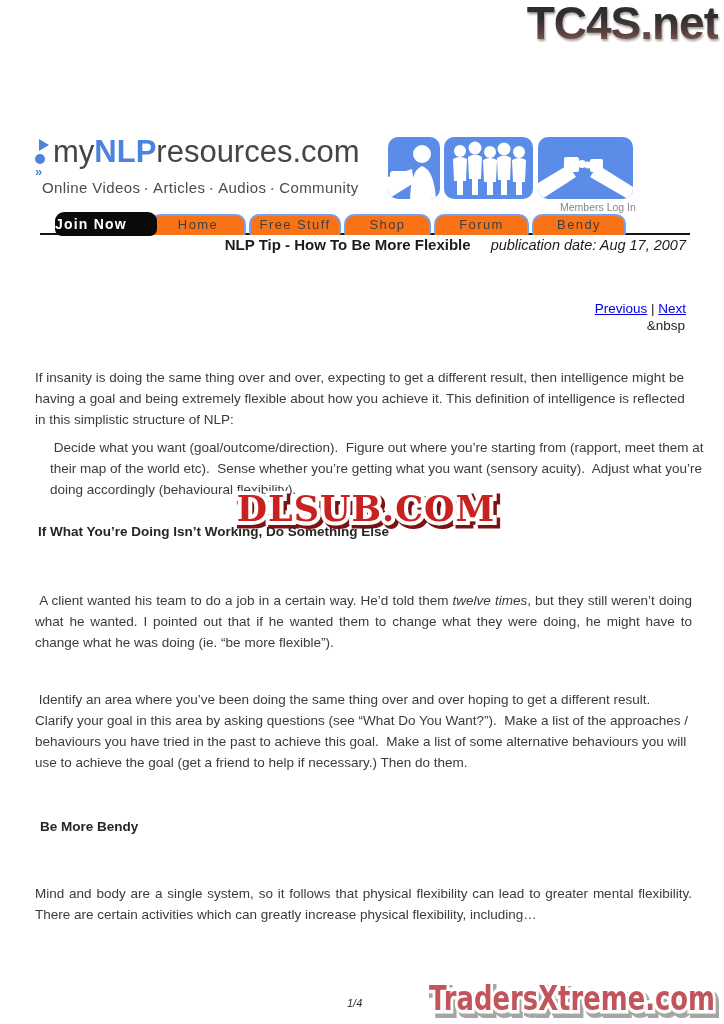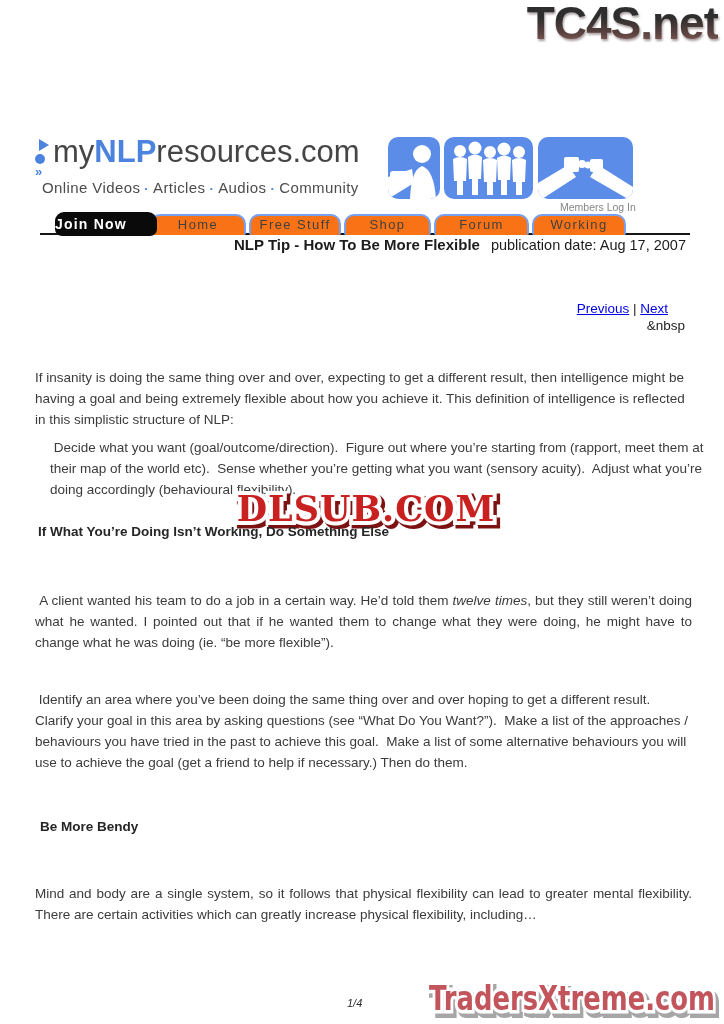--- a/index.html
+++ b/index.html
@@ -50,22 +50,22 @@
   }
   .tab-home   { left:150px; width:96px; }
   .tab-free   { left:249px; width:92px; }
   .tab-shop   { left:344px; width:87px; }
   .tab-forum  { left:434px; width:95px; }
   .tab-search { left:532px; width:94px; }
 
   
   .title-row { position:absolute; top:236px; right:38px; white-space:nowrap; color:#1c1c1c; }
   .title-row .t { font-size:15px; font-weight:bold; }
-  .title-row .d { font-size:14.5px; margin-left:11px; font-weight:normal; }
-  .pnlinks { position:absolute; top:301px; right:56px; font-size:13.5px; color:#1c1c1c; }
+  .title-row .d { font-size:14.5px; margin-left:20px; font-weight:normal;font-style:italic; }
+  .pnlinks { position:absolute; top:301px; right:38px; font-size:13.5px; color:#1c1c1c; }
   .pnlinks a { color:#0000e6; text-decoration:underline; cursor:pointer; }
   .nbsp-line { position:absolute; top:318px; right:39px; font-size:13.5px; color:#222; }
 
   
   .para { position:absolute; left:35px; width:657px; font-size:13.5px; line-height:21px; color:#3b3b3b; }
   .prewrap { white-space:pre-wrap; }
   .just { text-align:justify; }
   .p1 { top:351px;margin-top:16px; }
   .p2 { top:437px;margin-left:15px; }
   .p3 { top:590px; }
@@ -129,21 +129,21 @@
     </svg>
   </div>
   <div class="members">Members Log In</div>
 
   <div class="nav-line"></div>
   <div class="join">Join Now</div>
   <div class="tab tab-home">Home</div>
   <div class="tab tab-free">Free Stuff</div>
   <div class="tab tab-shop">Shop</div>
   <div class="tab tab-forum">Forum</div>
-  <div class="tab tab-search">Working</div>
+  <div class="tab tab-search">Bendy</div>
 
   <div class="title-row">
     <span class="t">NLP Tip - How To Be More Flexible</span><span class="d">publication date: Aug 17, 2007</span>
   </div>
 
   <div class="pnlinks">
     <a>Previous</a><span> | </span><a>Next</a>
   </div>
   <div class="nbsp-line">&amp;nbsp</div>
 

